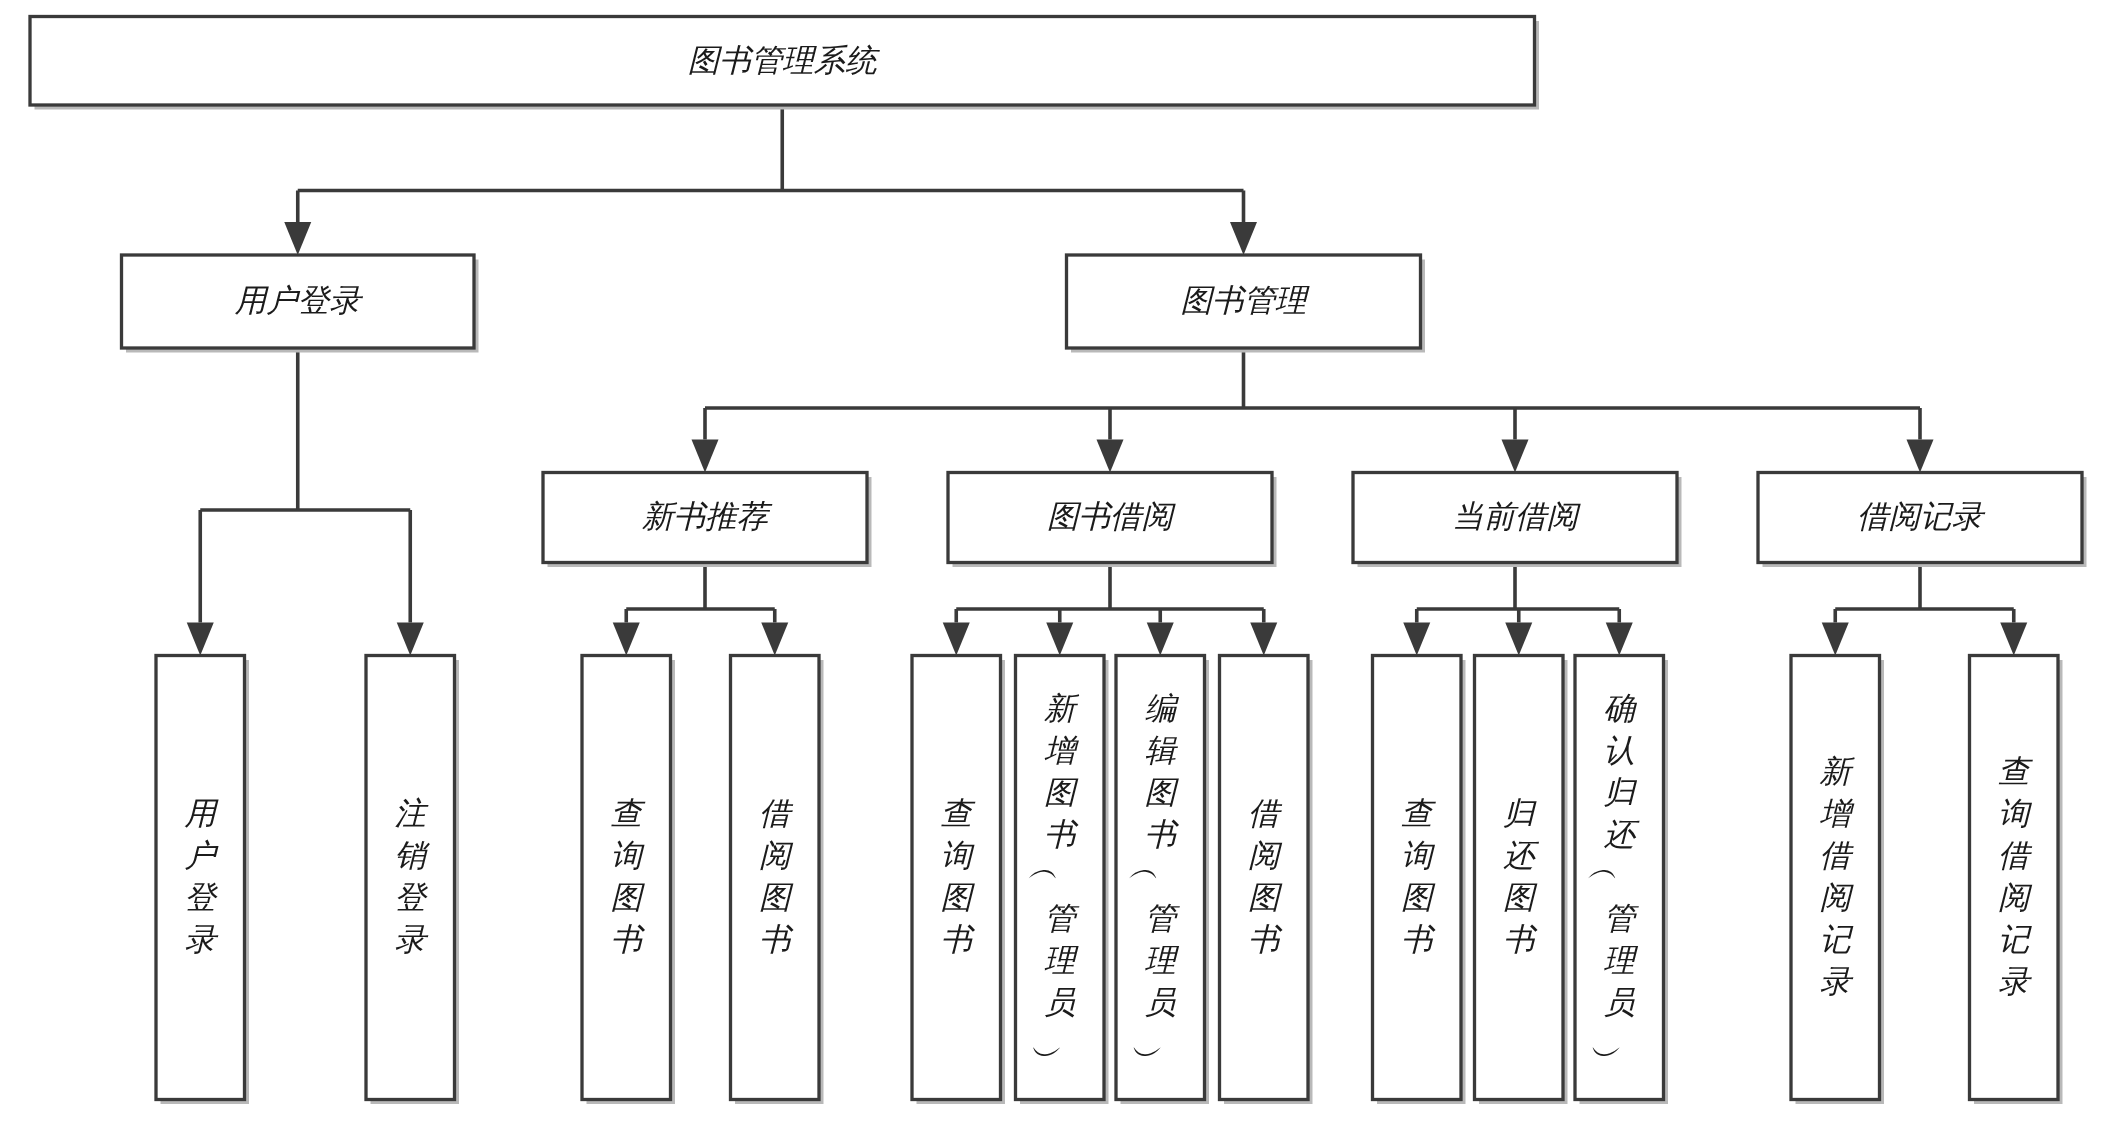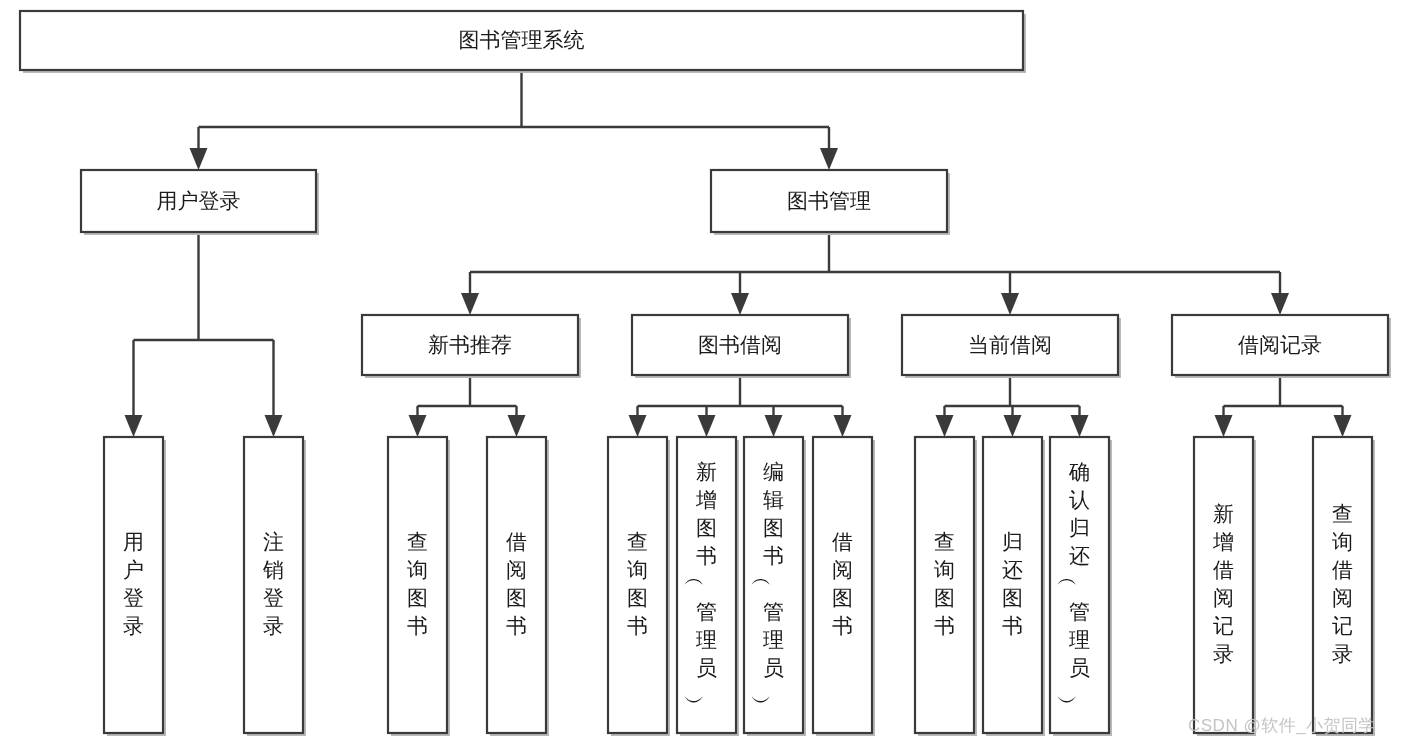--- a/index.html
+++ b/index.html
@@ -11,20 +11,21 @@
     width: 1405px;
     height: 747px;
     overflow: hidden;
     font-family: "Liberation Sans", "DejaVu Sans", sans-serif;
   }
   #diagram-root {
     position: relative;
     width: 1405px;
     height: 747px;
     background: #ffffff;
+    font-style: italic;
   }
   svg.diagram-canvas {
     display: block;
     width: 1405px;
     height: 747px;
   }
   .node-rect {
     fill: #ffffff;
     stroke: #3a3a3a;
     stroke-width: 2.2;
@@ -228,14 +229,13 @@
           <text class="node-label-vertical" x="1223.5" y="521"><tspan x="1223.5" dy="0">新</tspan><tspan x="1223.5" dy="28">增</tspan><tspan x="1223.5" dy="28">借</tspan><tspan x="1223.5" dy="28">阅</tspan><tspan x="1223.5" dy="28">记</tspan><tspan x="1223.5" dy="28">录</tspan></text>
         </g>
         <g>
           <rect class="node-shadow" x="1316" y="440" width="59" height="296"></rect>
           <rect class="node-rect" x="1313" y="437" width="59" height="296"></rect>
           <text class="node-label-vertical" x="1342.5" y="521"><tspan x="1342.5" dy="0">查</tspan><tspan x="1342.5" dy="28">询</tspan><tspan x="1342.5" dy="28">借</tspan><tspan x="1342.5" dy="28">阅</tspan><tspan x="1342.5" dy="28">记</tspan><tspan x="1342.5" dy="28">录</tspan></text>
         </g>
       </g>
   </svg>
 
-  <div class="watermark">CSDN @软件_小贺同学</div>
 </div>
 
 </body></html>

